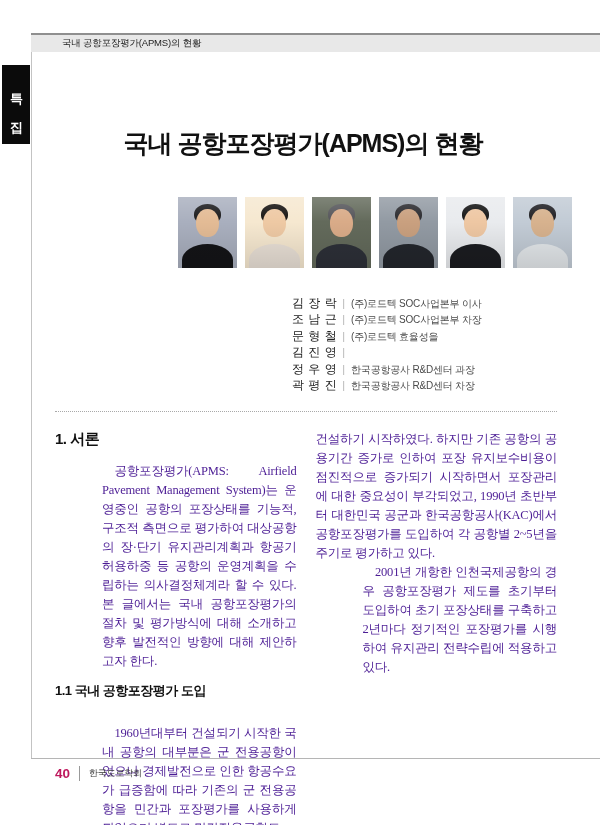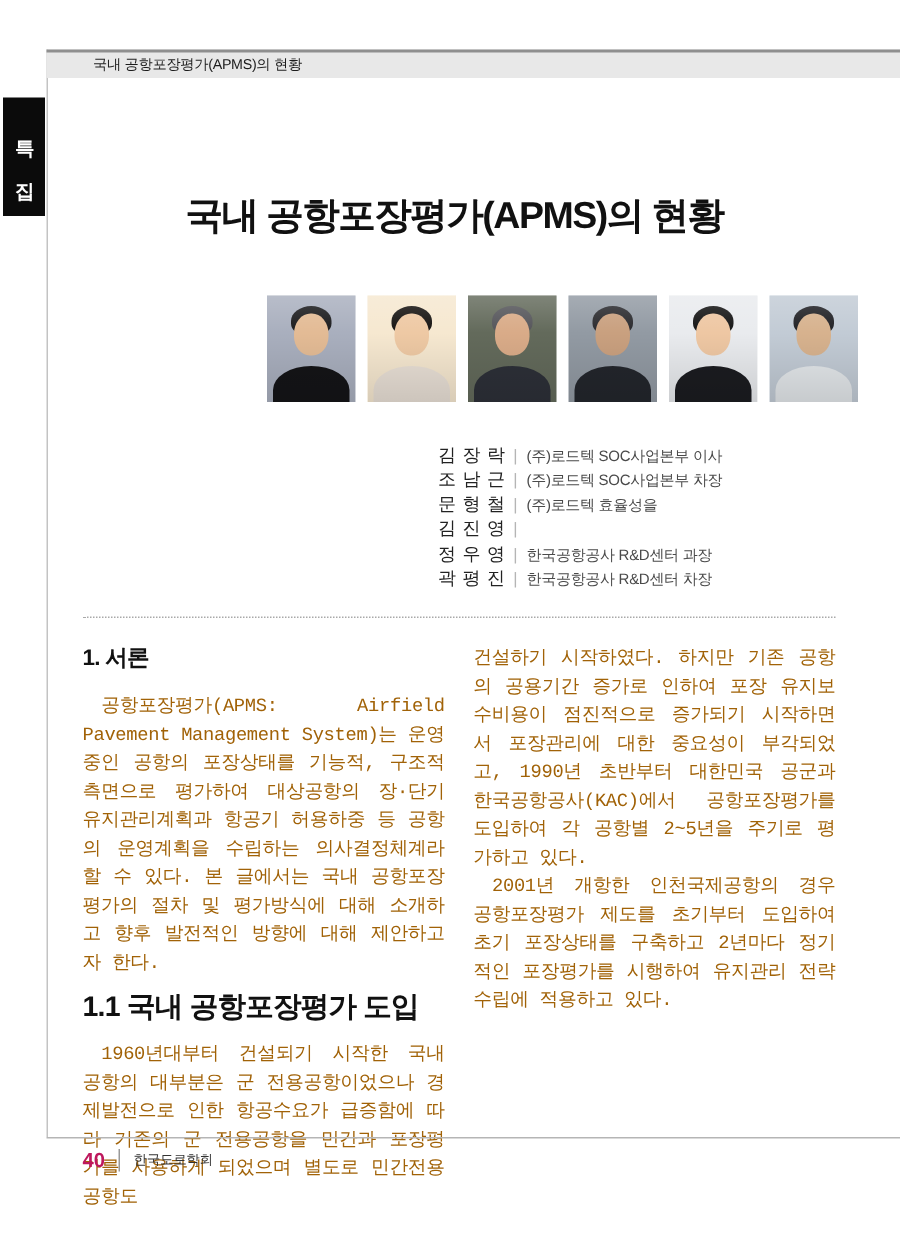--- a/index.html
+++ b/index.html
@@ -86,30 +86,30 @@
   .body-cols{
     position:absolute;left:55px;top:430px;width:502px;
     display:flex;gap:19px;
   }
   .col{flex:1 1 0;min-width:0;}
   .h2{
     font-size:15px;font-weight:bold;color:#111;letter-spacing:-0.5px;
     margin:0 0 14px 0;line-height:18px;
   }
   .h3{
-    font-size:19px;font-weight:bold;color:#111;letter-spacing:-0.5px;
-    margin:12px 0 14px 0;line-height:16px;
+    font-size:13px;font-weight:bold;color:#111;letter-spacing:-0.5px;
+    margin:12px 0 25px 0;line-height:16px;
   }
   .para{
-    font-family:Liberation Mono, monospace;
-    font-size:12.5px;line-height:19px;color:#a16207;
+    font-family:Liberation Serif, serif;
+    font-size:12.5px;line-height:19px;color:#4c1d95;
     text-align:justify;letter-spacing:-0.2px;
     margin:0;word-break:break-word;
   }
-  .para.indent{text-indent:1em;}
+  .para.indent{text-indent:1em;margin-left:47px;}
   
   .footer-rule{
     position:absolute;left:31px;top:758px;width:569px;height:1px;
     background:#b5b5b5;
   }
   .footer{
     position:absolute;left:55px;top:766px;
     display:flex;align-items:center;
   }
   .page-num{font-size:13.5px;font-weight:bold;color:#be185d;}

